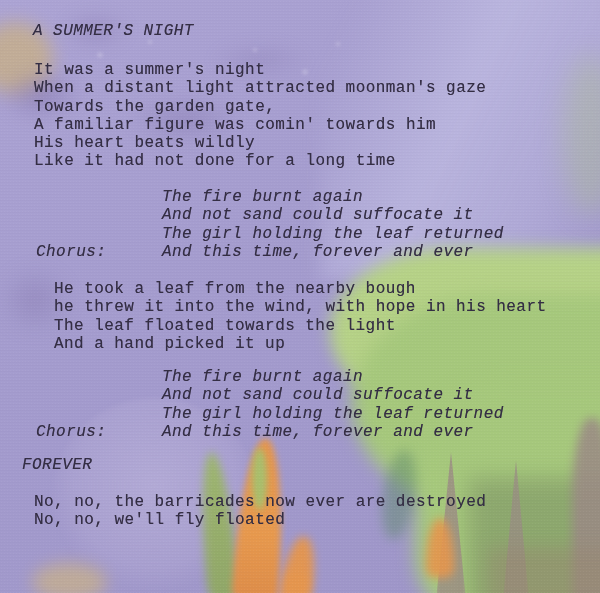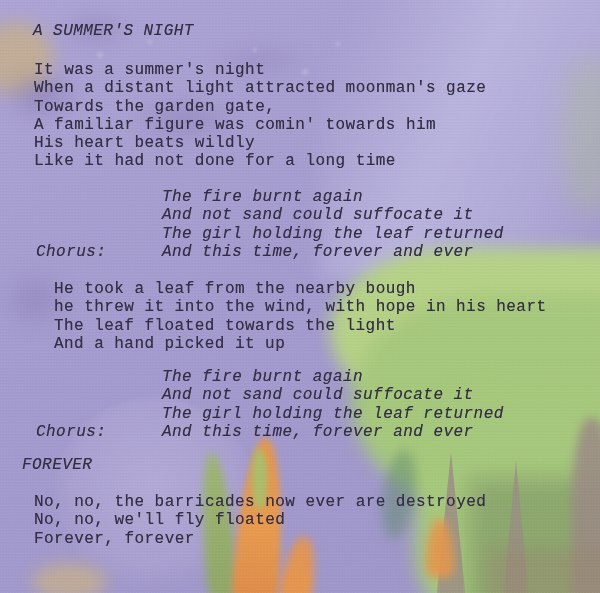--- a/index.html
+++ b/index.html
@@ -166,16 +166,15 @@
       <div>The girl holding the leaf returned</div>
       <div>And this time, forever and ever</div>
     </div>
   </div>
 
   <div class="txt heading" style="left:22px;top:456px;">FOREVER</div>
 
   <div class="txt" style="left:34px;top:493px;">
     <div>No, no, the barricades now ever are destroyed</div>
     <div>No, no, we'll fly floated</div>
-    <div>Forever, forever</div>
   </div>
 
 </div>
 
 </body></html>

